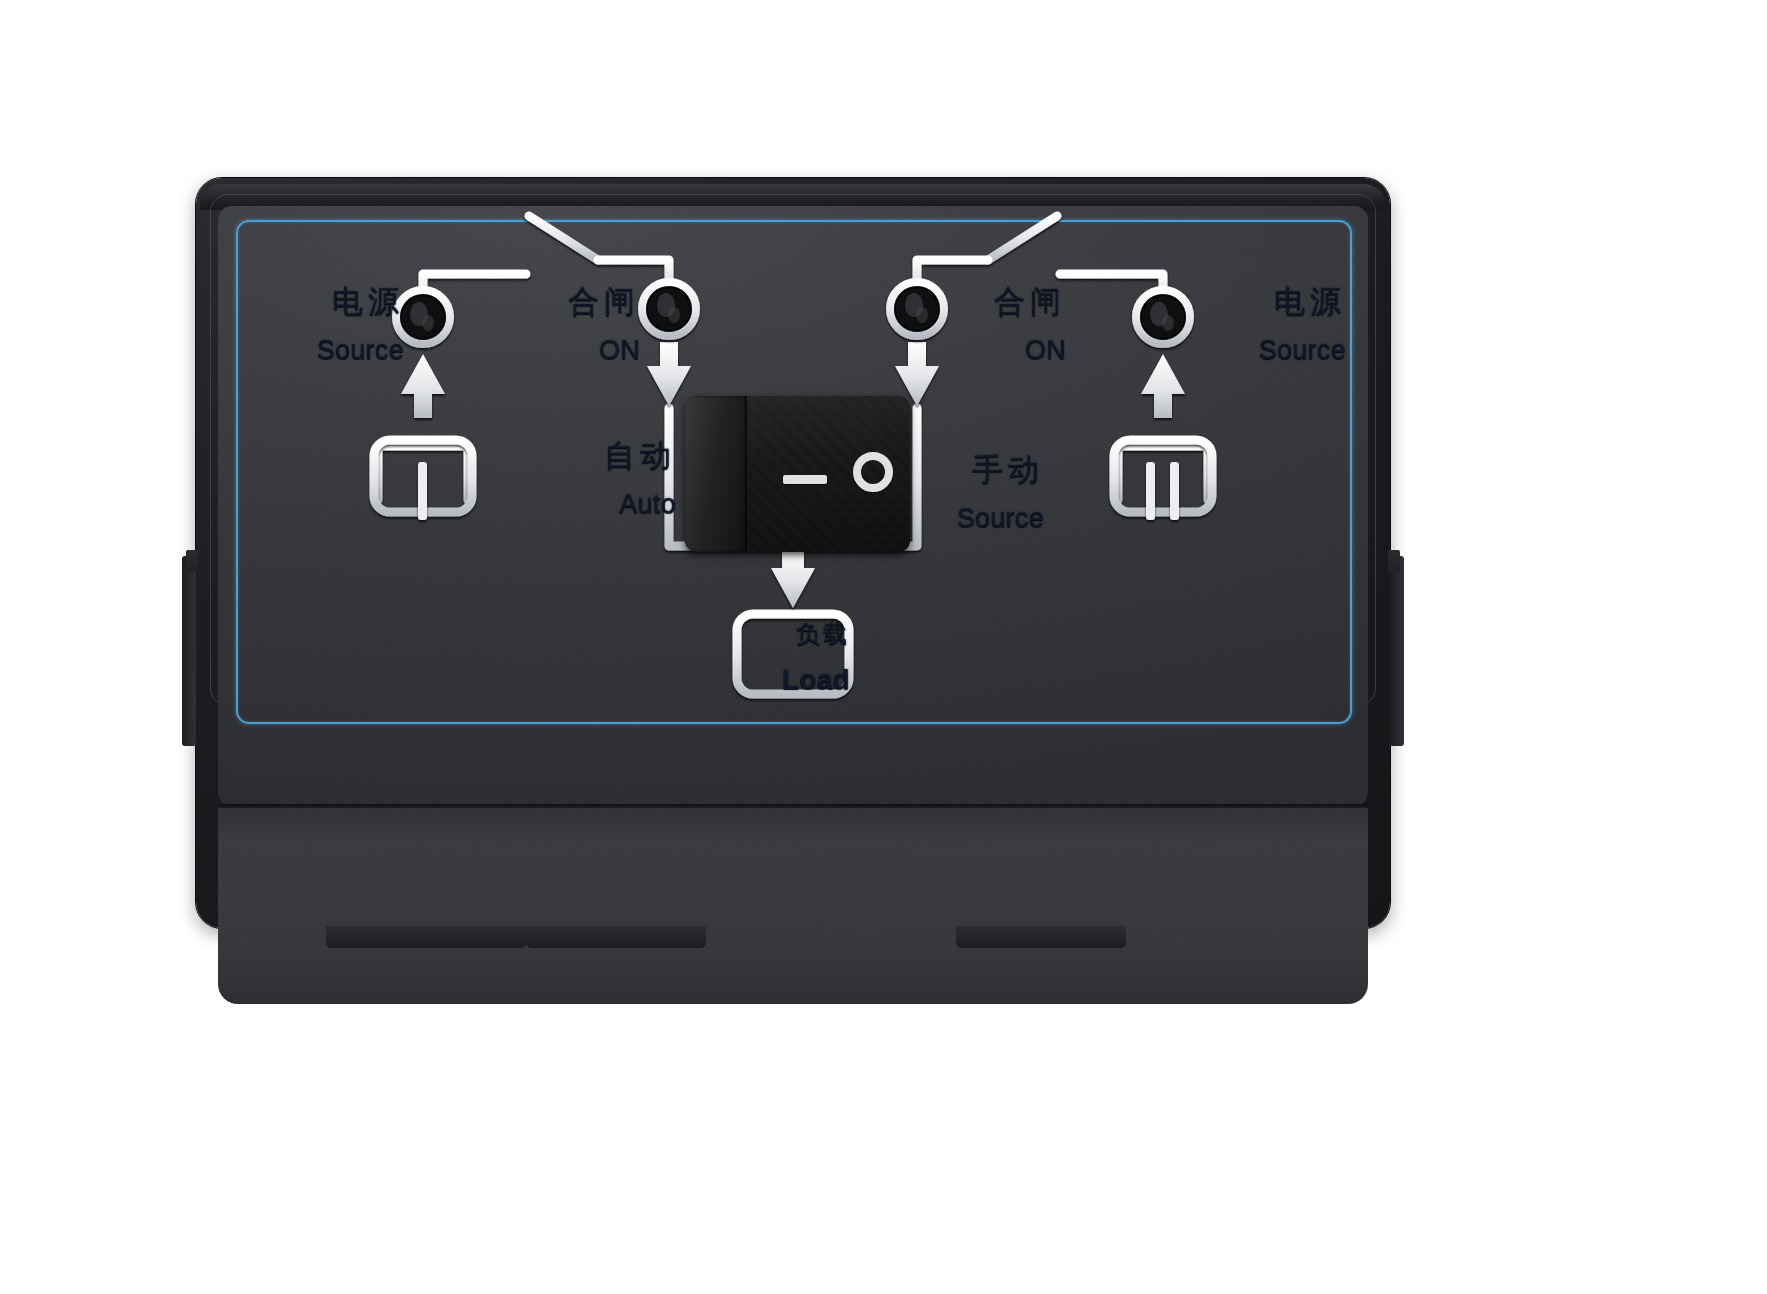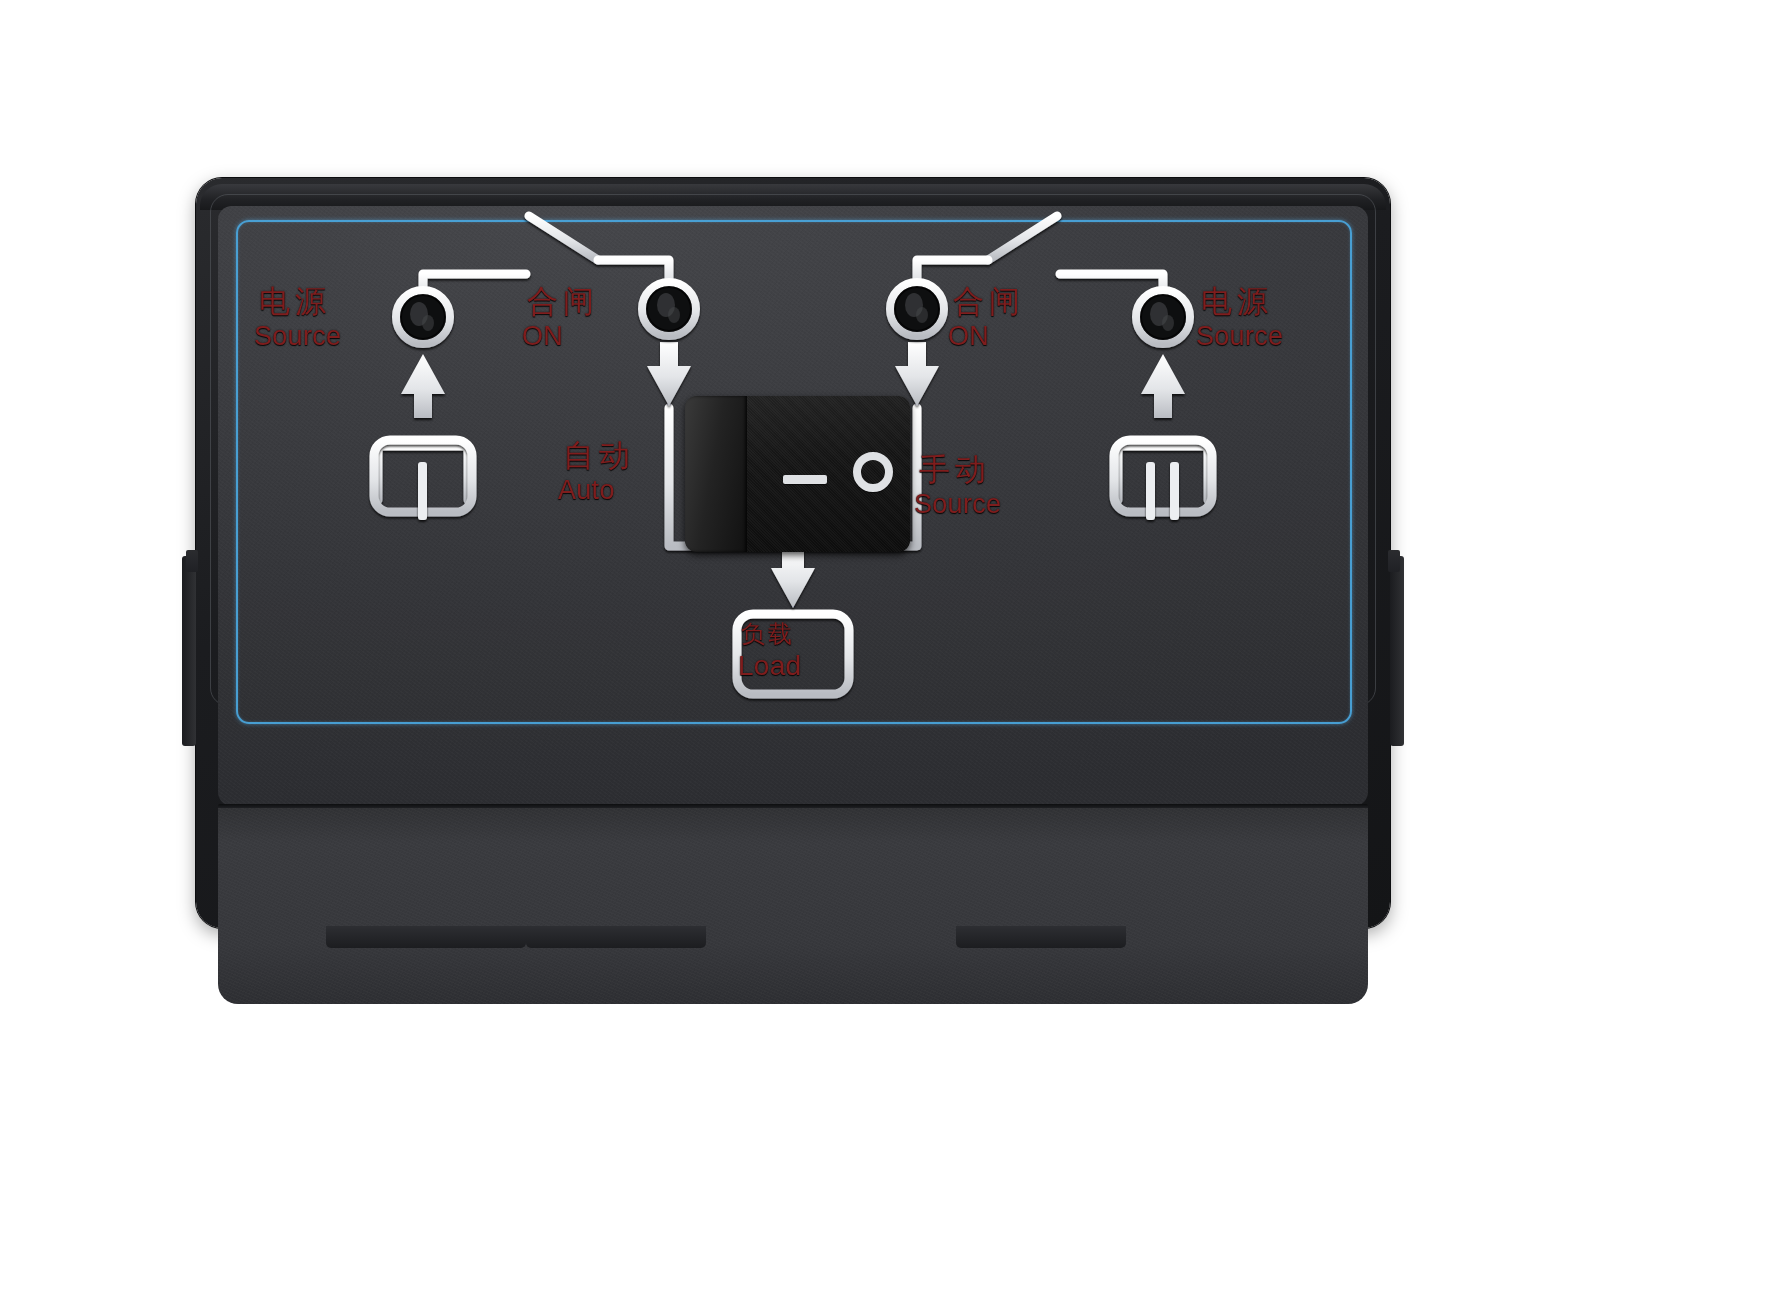--- a/index.html
+++ b/index.html
@@ -57,25 +57,25 @@
   .ear2.right{right:-14px;top:378px;}
 
   
   .tab{position:absolute;top:748px;height:22px;border-radius:0 0 5px 5px;
        background:linear-gradient(180deg,#2d2e32,#1c1d20);}
 
   
   #art{position:absolute;left:0;top:0;width:1194px;height:750px;}
 
   
-  .lab{position:absolute;color:#7f1d1d;text-align:left;line-height:1.04;
+  .lab{position:absolute;color:#0f172a;text-align:right;line-height:1.04;
        text-shadow:0 1px 1px rgba(0,0,0,.85), 0 0 2px rgba(0,0,0,.6);
        white-space:nowrap;pointer-events:none;}
   .lab .cn{display:block;font-size:31px;letter-spacing:5px;text-indent:5px;font-weight:400;}
-  .lab .en{display:block;font-size:27px;letter-spacing:.3px;margin-top:4px;}
+  .lab .en{display:block;font-size:27px;letter-spacing:.3px;margin-top:18px;}
 
   
   #rocker{position:absolute;left:489px;top:218px;width:225px;height:156px;}
   .rk-body{position:absolute;inset:0;border-radius:12px;
       background:linear-gradient(180deg,#2a2a2a 0%,#121212 55%,#0a0a0a 100%);
       box-shadow:0 3px 7px rgba(0,0,0,.7), inset 0 1px 0 rgba(255,255,255,.08);}
   .rk-left{position:absolute;left:0;top:0;width:62px;height:100%;border-radius:12px 0 0 12px;
       background:linear-gradient(100deg,#3a3a3a 0%,#232323 45%,#111 100%);
       box-shadow:inset -2px 0 3px rgba(0,0,0,.7);}
   .rk-face{position:absolute;left:62px;top:0;right:0;bottom:0;border-radius:0 12px 12px 0;
@@ -237,21 +237,21 @@
     <span class="en">ON</span>
   </div>
 
   <div class="lab" style="left:1000px;top:108px;width:150px;">
     <span class="cn">电源</span>
     <span class="en">Source</span>
   </div>
 
   <div class="lab" style="left:542px;top:444px;width:112px;">
     <span class="cn" style="font-size:24px;letter-spacing:3px;text-indent:3px;">负载</span>
-    <span class="en" style="font-size:28px;">Load</span>
+    <span class="en" style="font-size:28px;font-weight:bold;">Load</span>
   </div>
 
   <div id="rocker">
     <div class="rk-body"></div>
     <div class="rk-left"></div>
     <div class="rk-face"></div>
     <div class="rk-dash"></div>
     <div class="rk-circ"></div>
   </div>
 

